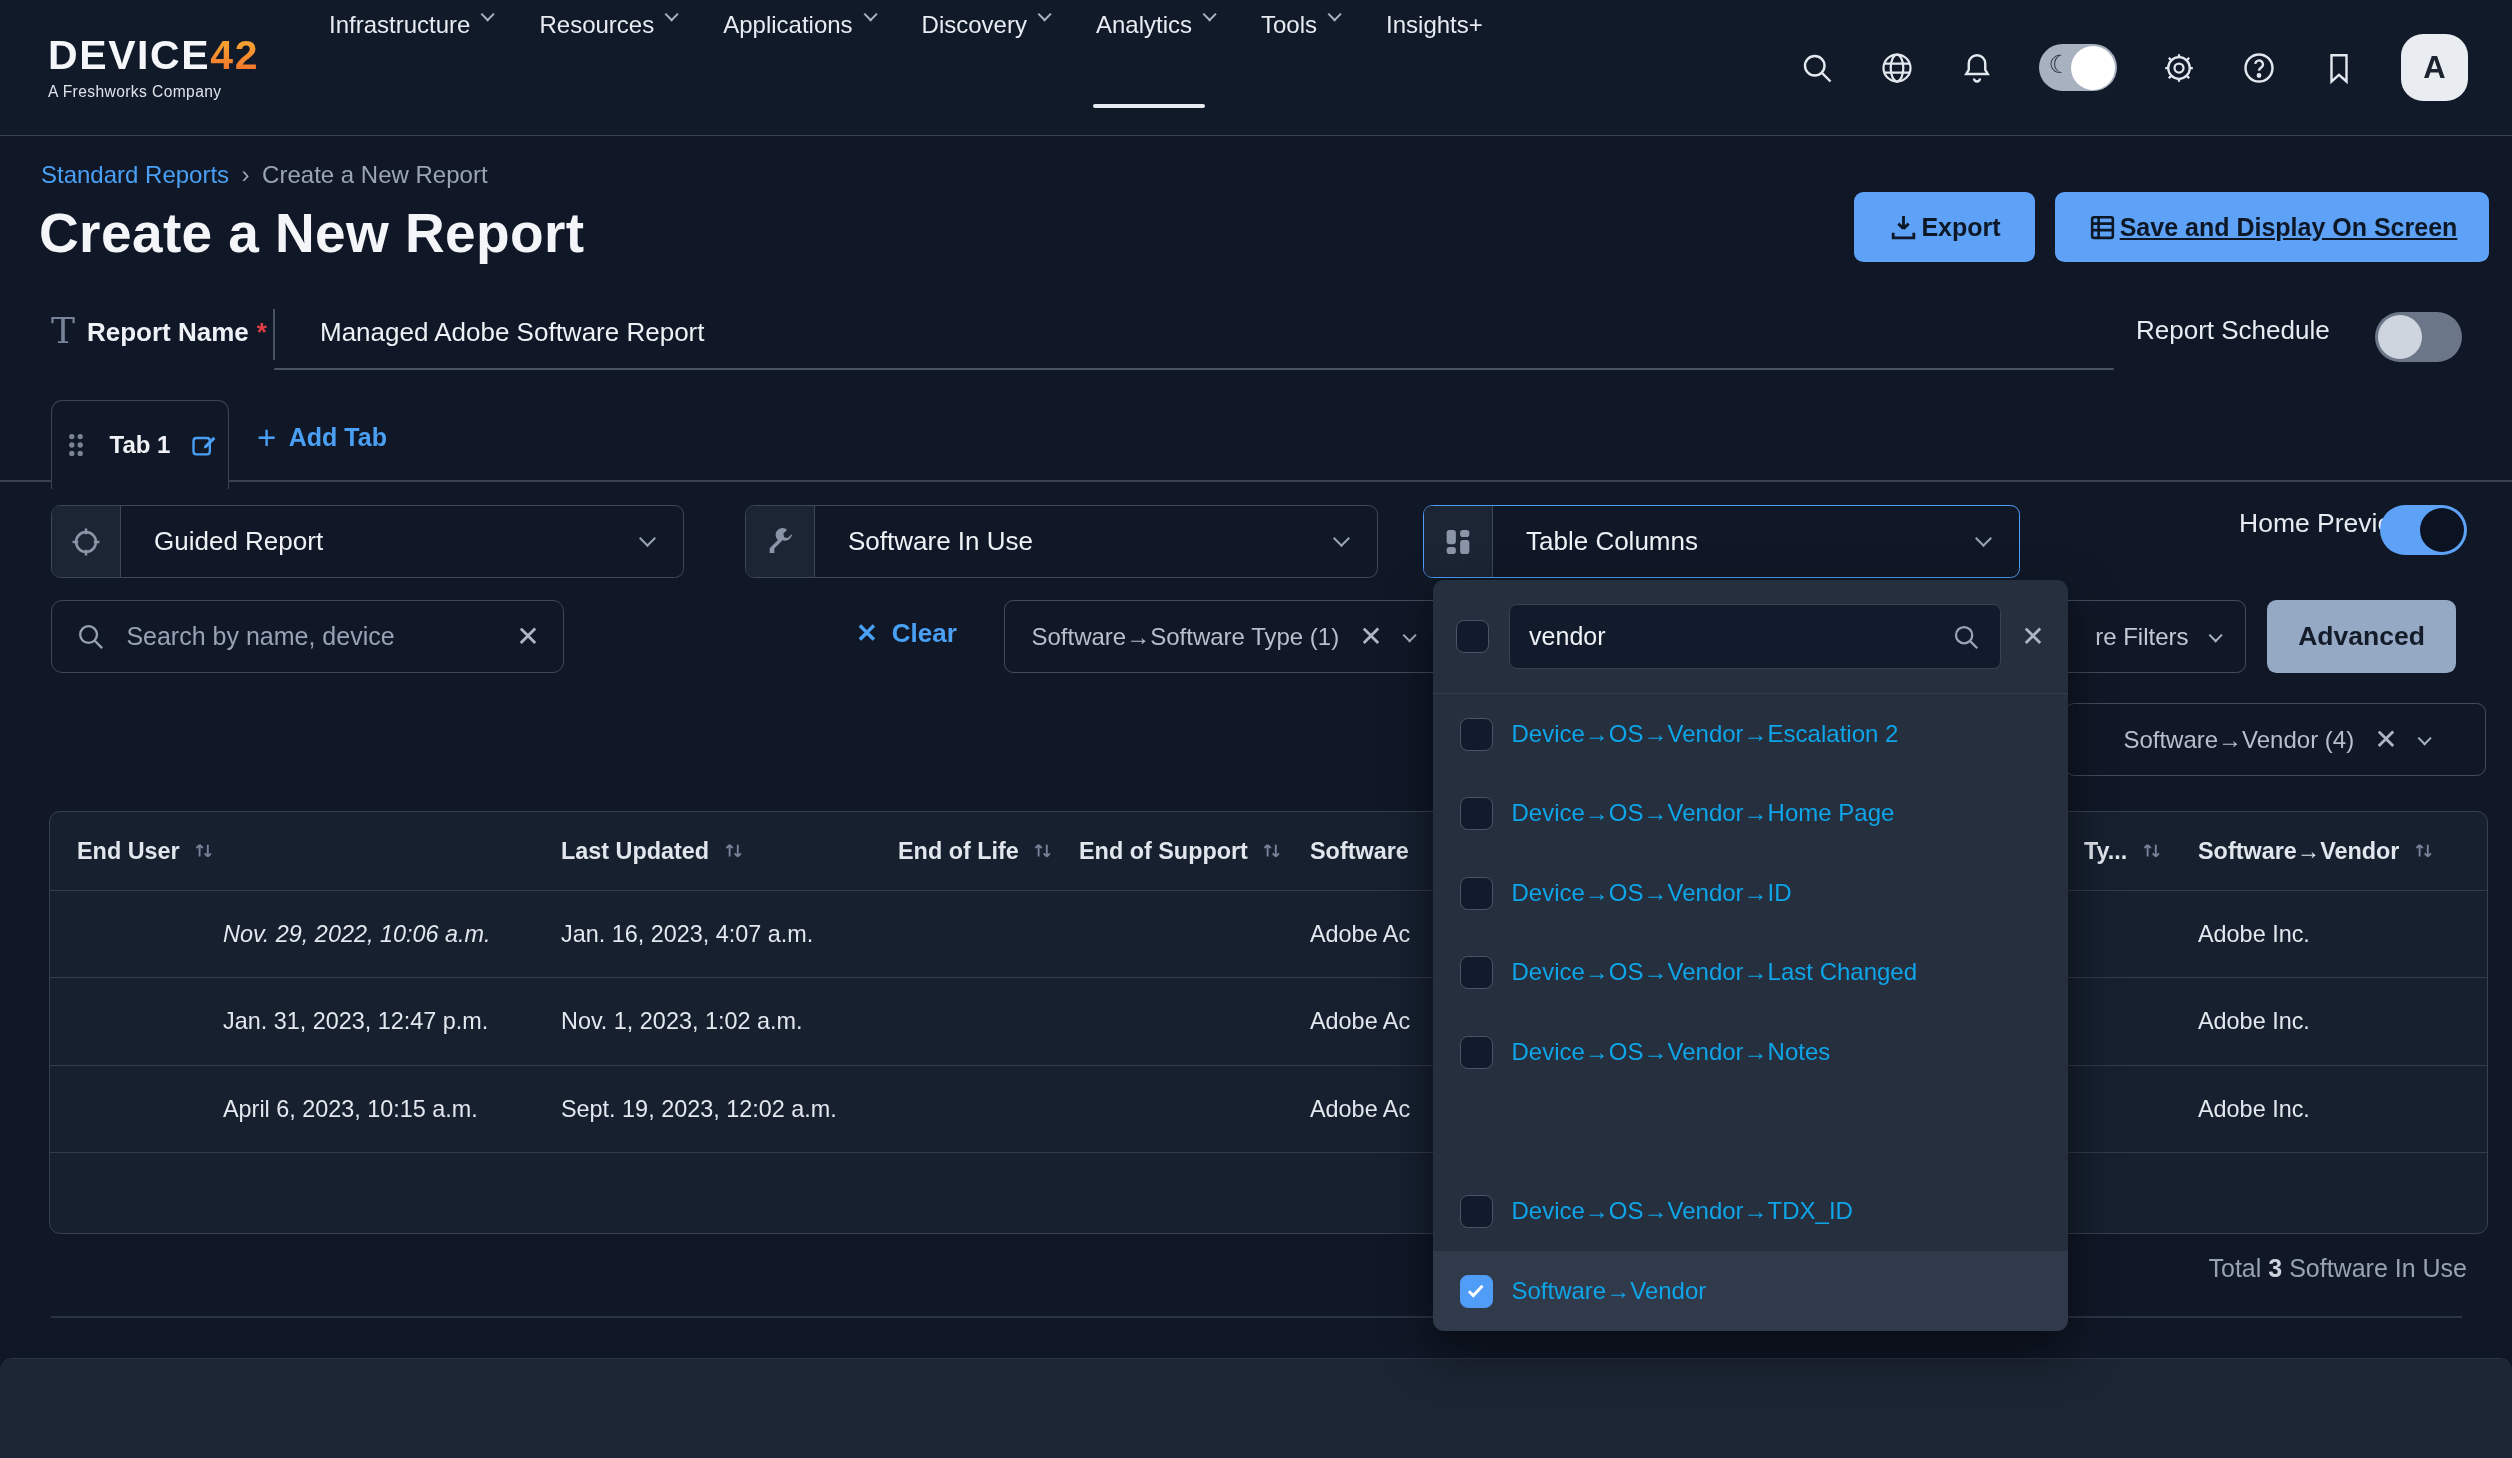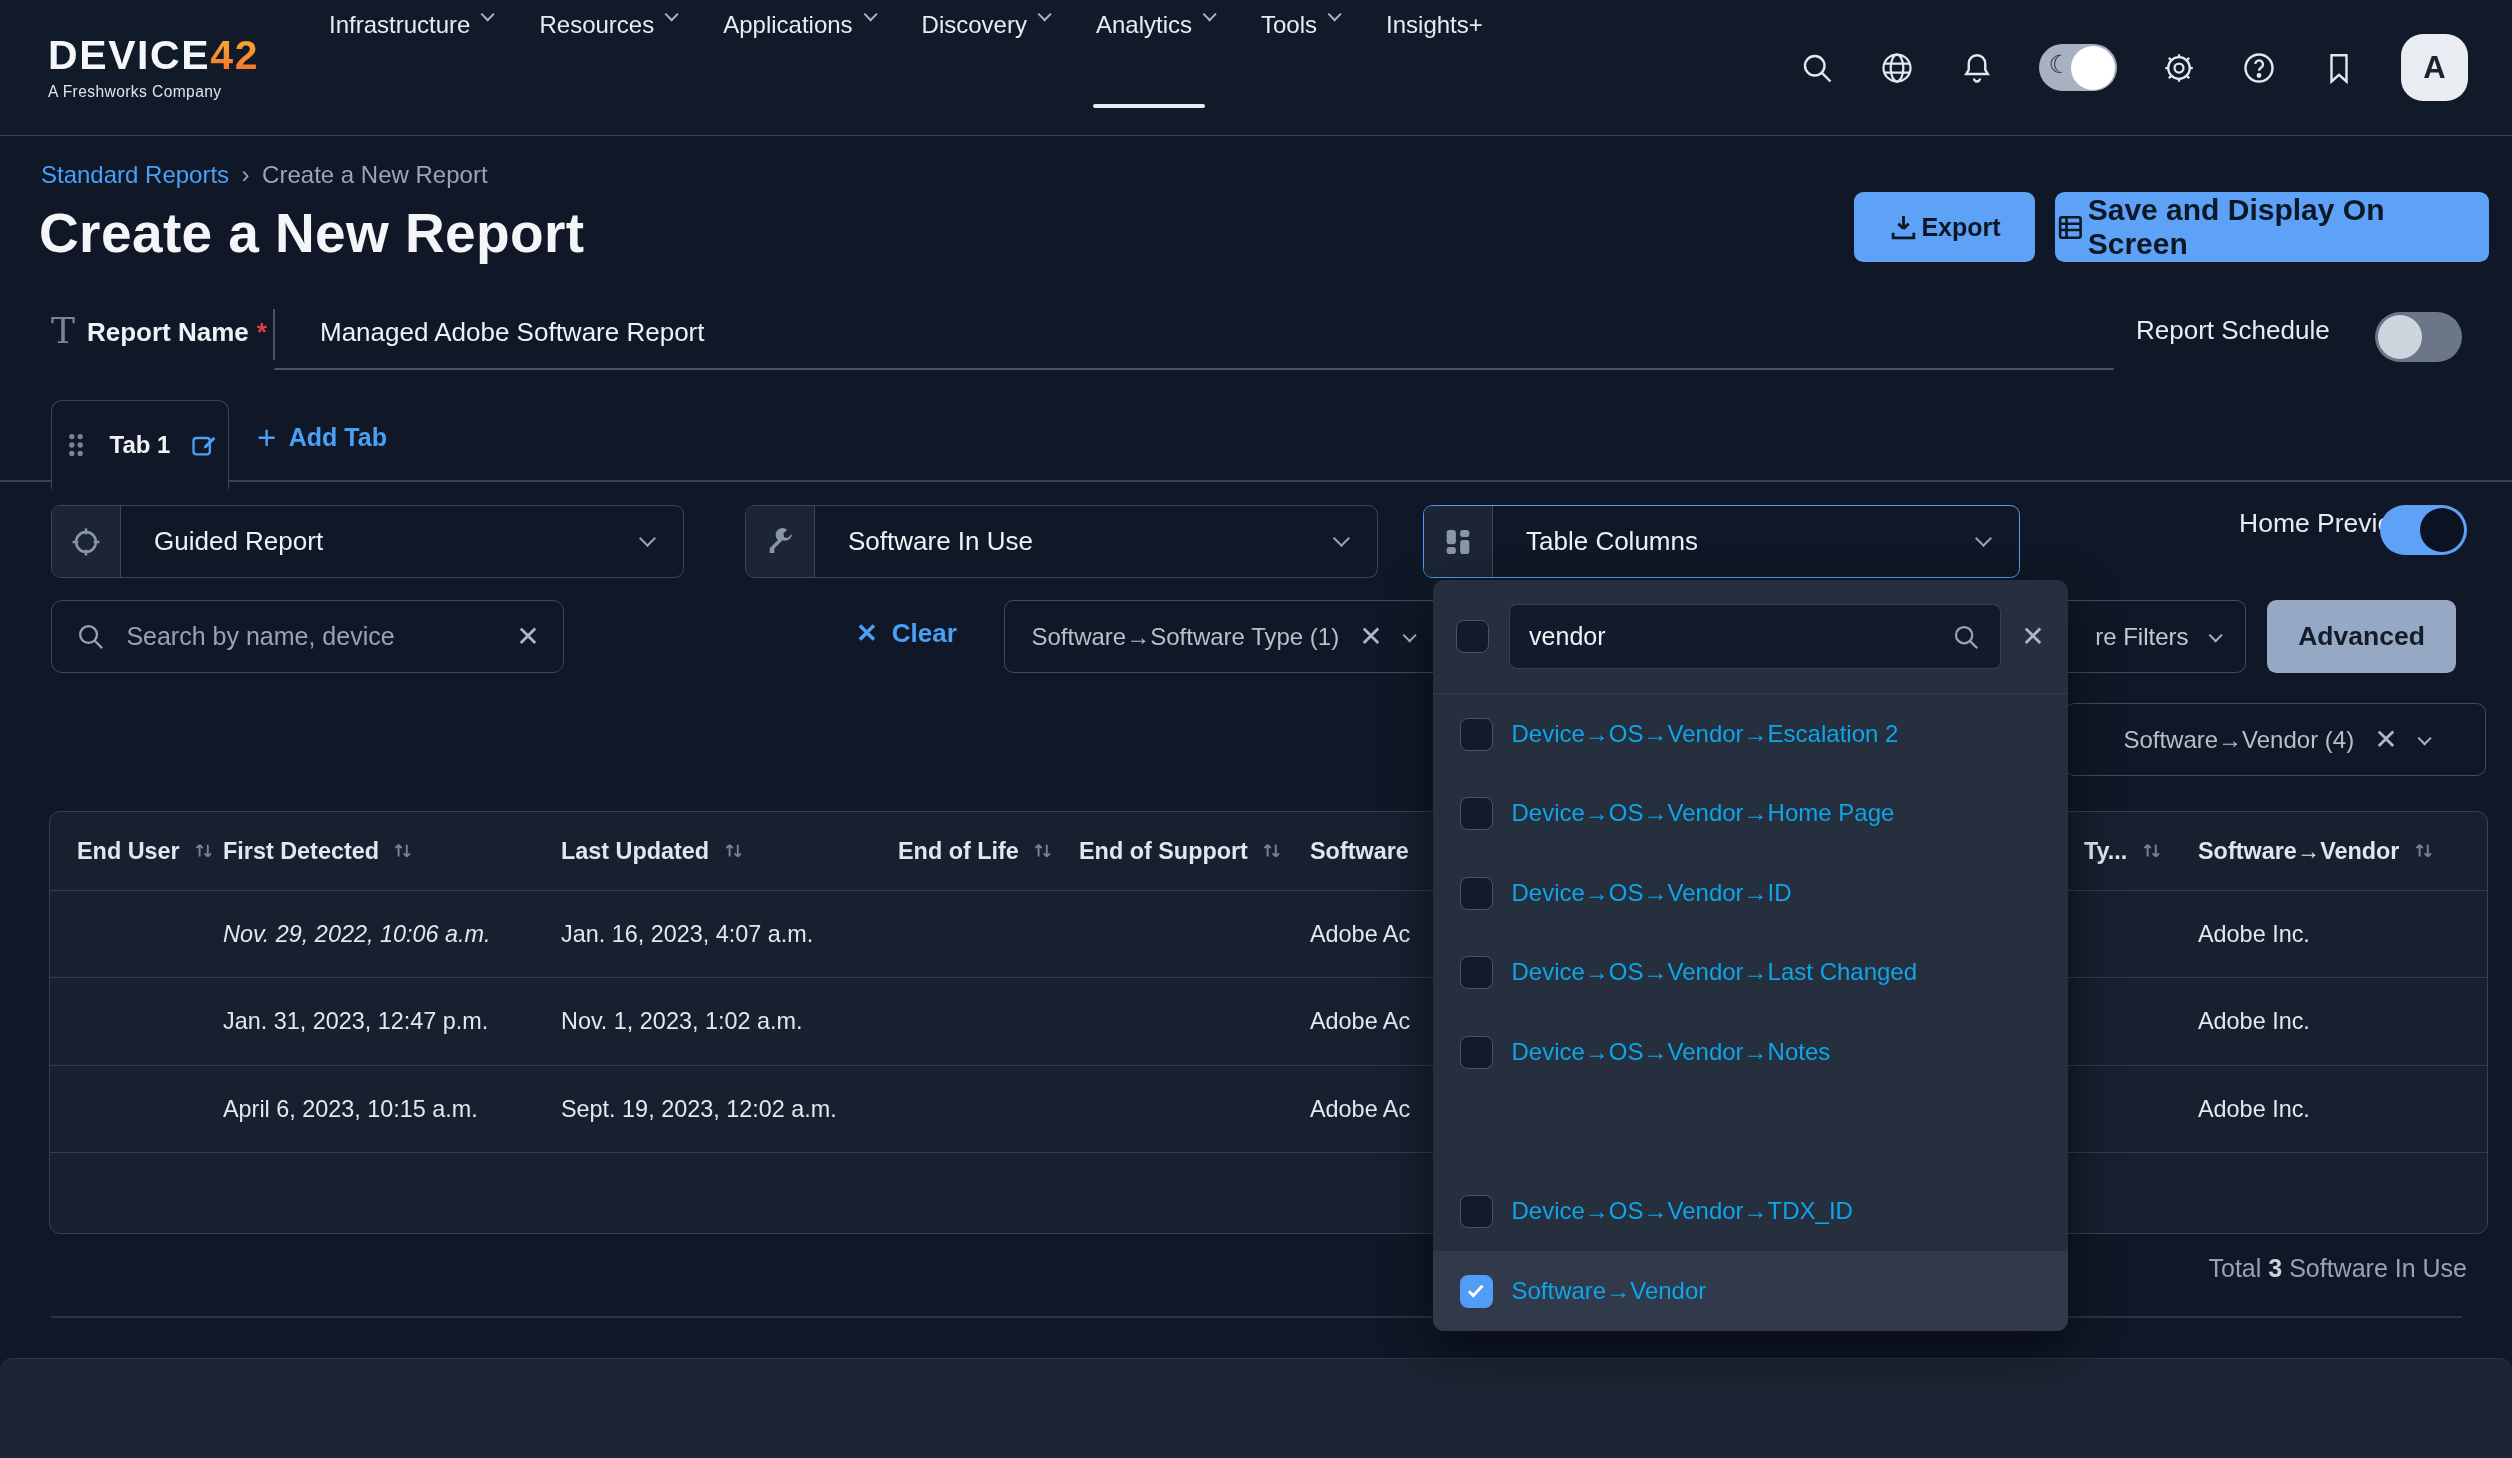--- a/index.html
+++ b/index.html
@@ -27,21 +27,21 @@
 
   
   .crumb { position:absolute; top:161px; left:41px; font-size:24px; display:flex; gap:12.5px; }
   .crumb-link { color:#4aa0f5; cursor:pointer; }
   .crumb-sep, .crumb-cur { color:#9ba4b4; }
   .title { position:absolute; top:201px; left:39px; font-size:55px; font-weight:700; color:#f3f5f8; letter-spacing:0.4px; }
   .btn { display:flex; align-items:center; justify-content:center; gap:2px; border-radius:9.4px; cursor:pointer; font-weight:600; }
   .btn-blue { background:#5da2f7; color:#0d1726; }
   .btn-blue svg { width:31px; height:31px; }
   .export-btn { position:absolute; top:192px; left:1854px; width:181px; height:70px; font-size:25px; }
-  .savedisp-btn { position:absolute; top:192px; left:2055px; width:434px; height:70px; font-size:30px; }
+  .savedisp-btn { position:absolute; top:192px; left:2055px; width:434px; height:70px; font-size:25px;text-decoration:underline; }
 
   
   .t-icon { position:absolute; top:310px; left:51px; font-family:"DejaVu Serif", serif; font-size:36px; color:#77839a; }
   .rn-label { position:absolute; top:317px; left:87px; font-size:26px; font-weight:600; color:#eef1f5; }
   .rn-req { color:#e13d42; margin-left:7.8px; }
   .rn-divider { position:absolute; top:309px; left:273px; width:1.6px; height:51px; background:#4a5366; }
   .rn-value { position:absolute; top:317px; left:320px; font-size:26px; color:#eef1f5; }
   .rn-underline { position:absolute; top:368px; left:274px; width:1840px; height:1.6px; background:#4a5366; border-radius:1.6px; }
   .sched-label { position:absolute; top:315px; left:2136px; font-size:26px; color:#e8ecf2; }
   .toggle { border-radius:26.5px; position:relative; cursor:pointer; }
@@ -320,27 +320,20 @@
   </div>
 
   <div class="table-card">
     <div class="th" style="left:27px;">
         <span>End User</span>
       <svg class="sort-ic" viewBox="0 0 20 20" fill="none" stroke="#79839a" stroke-width="1.6">
           <path d="M6.5 15V5m0 0L3.8 7.7M6.5 5l2.7 2.7"></path>
           <path d="M13.5 5v10m0 0 2.7-2.7M13.5 15l-2.7-2.7"></path>
         </svg>
       </div>
-    <div class="th" style="left:173px;">
-        <span>First Detected</span>
-      <svg class="sort-ic" viewBox="0 0 20 20" fill="none" stroke="#79839a" stroke-width="1.6">
-          <path d="M6.5 15V5m0 0L3.8 7.7M6.5 5l2.7 2.7"></path>
-          <path d="M13.5 5v10m0 0 2.7-2.7M13.5 15l-2.7-2.7"></path>
-        </svg>
-      </div>
     <div class="th" style="left:511px;">
         <span>Last Updated</span>
       <svg class="sort-ic" viewBox="0 0 20 20" fill="none" stroke="#79839a" stroke-width="1.6">
           <path d="M6.5 15V5m0 0L3.8 7.7M6.5 5l2.7 2.7"></path>
           <path d="M13.5 5v10m0 0 2.7-2.7M13.5 15l-2.7-2.7"></path>
         </svg>
       </div>
     <div class="th" style="left:848px;">
         <span>End of Life</span>
       <svg class="sort-ic" viewBox="0 0 20 20" fill="none" stroke="#79839a" stroke-width="1.6">

